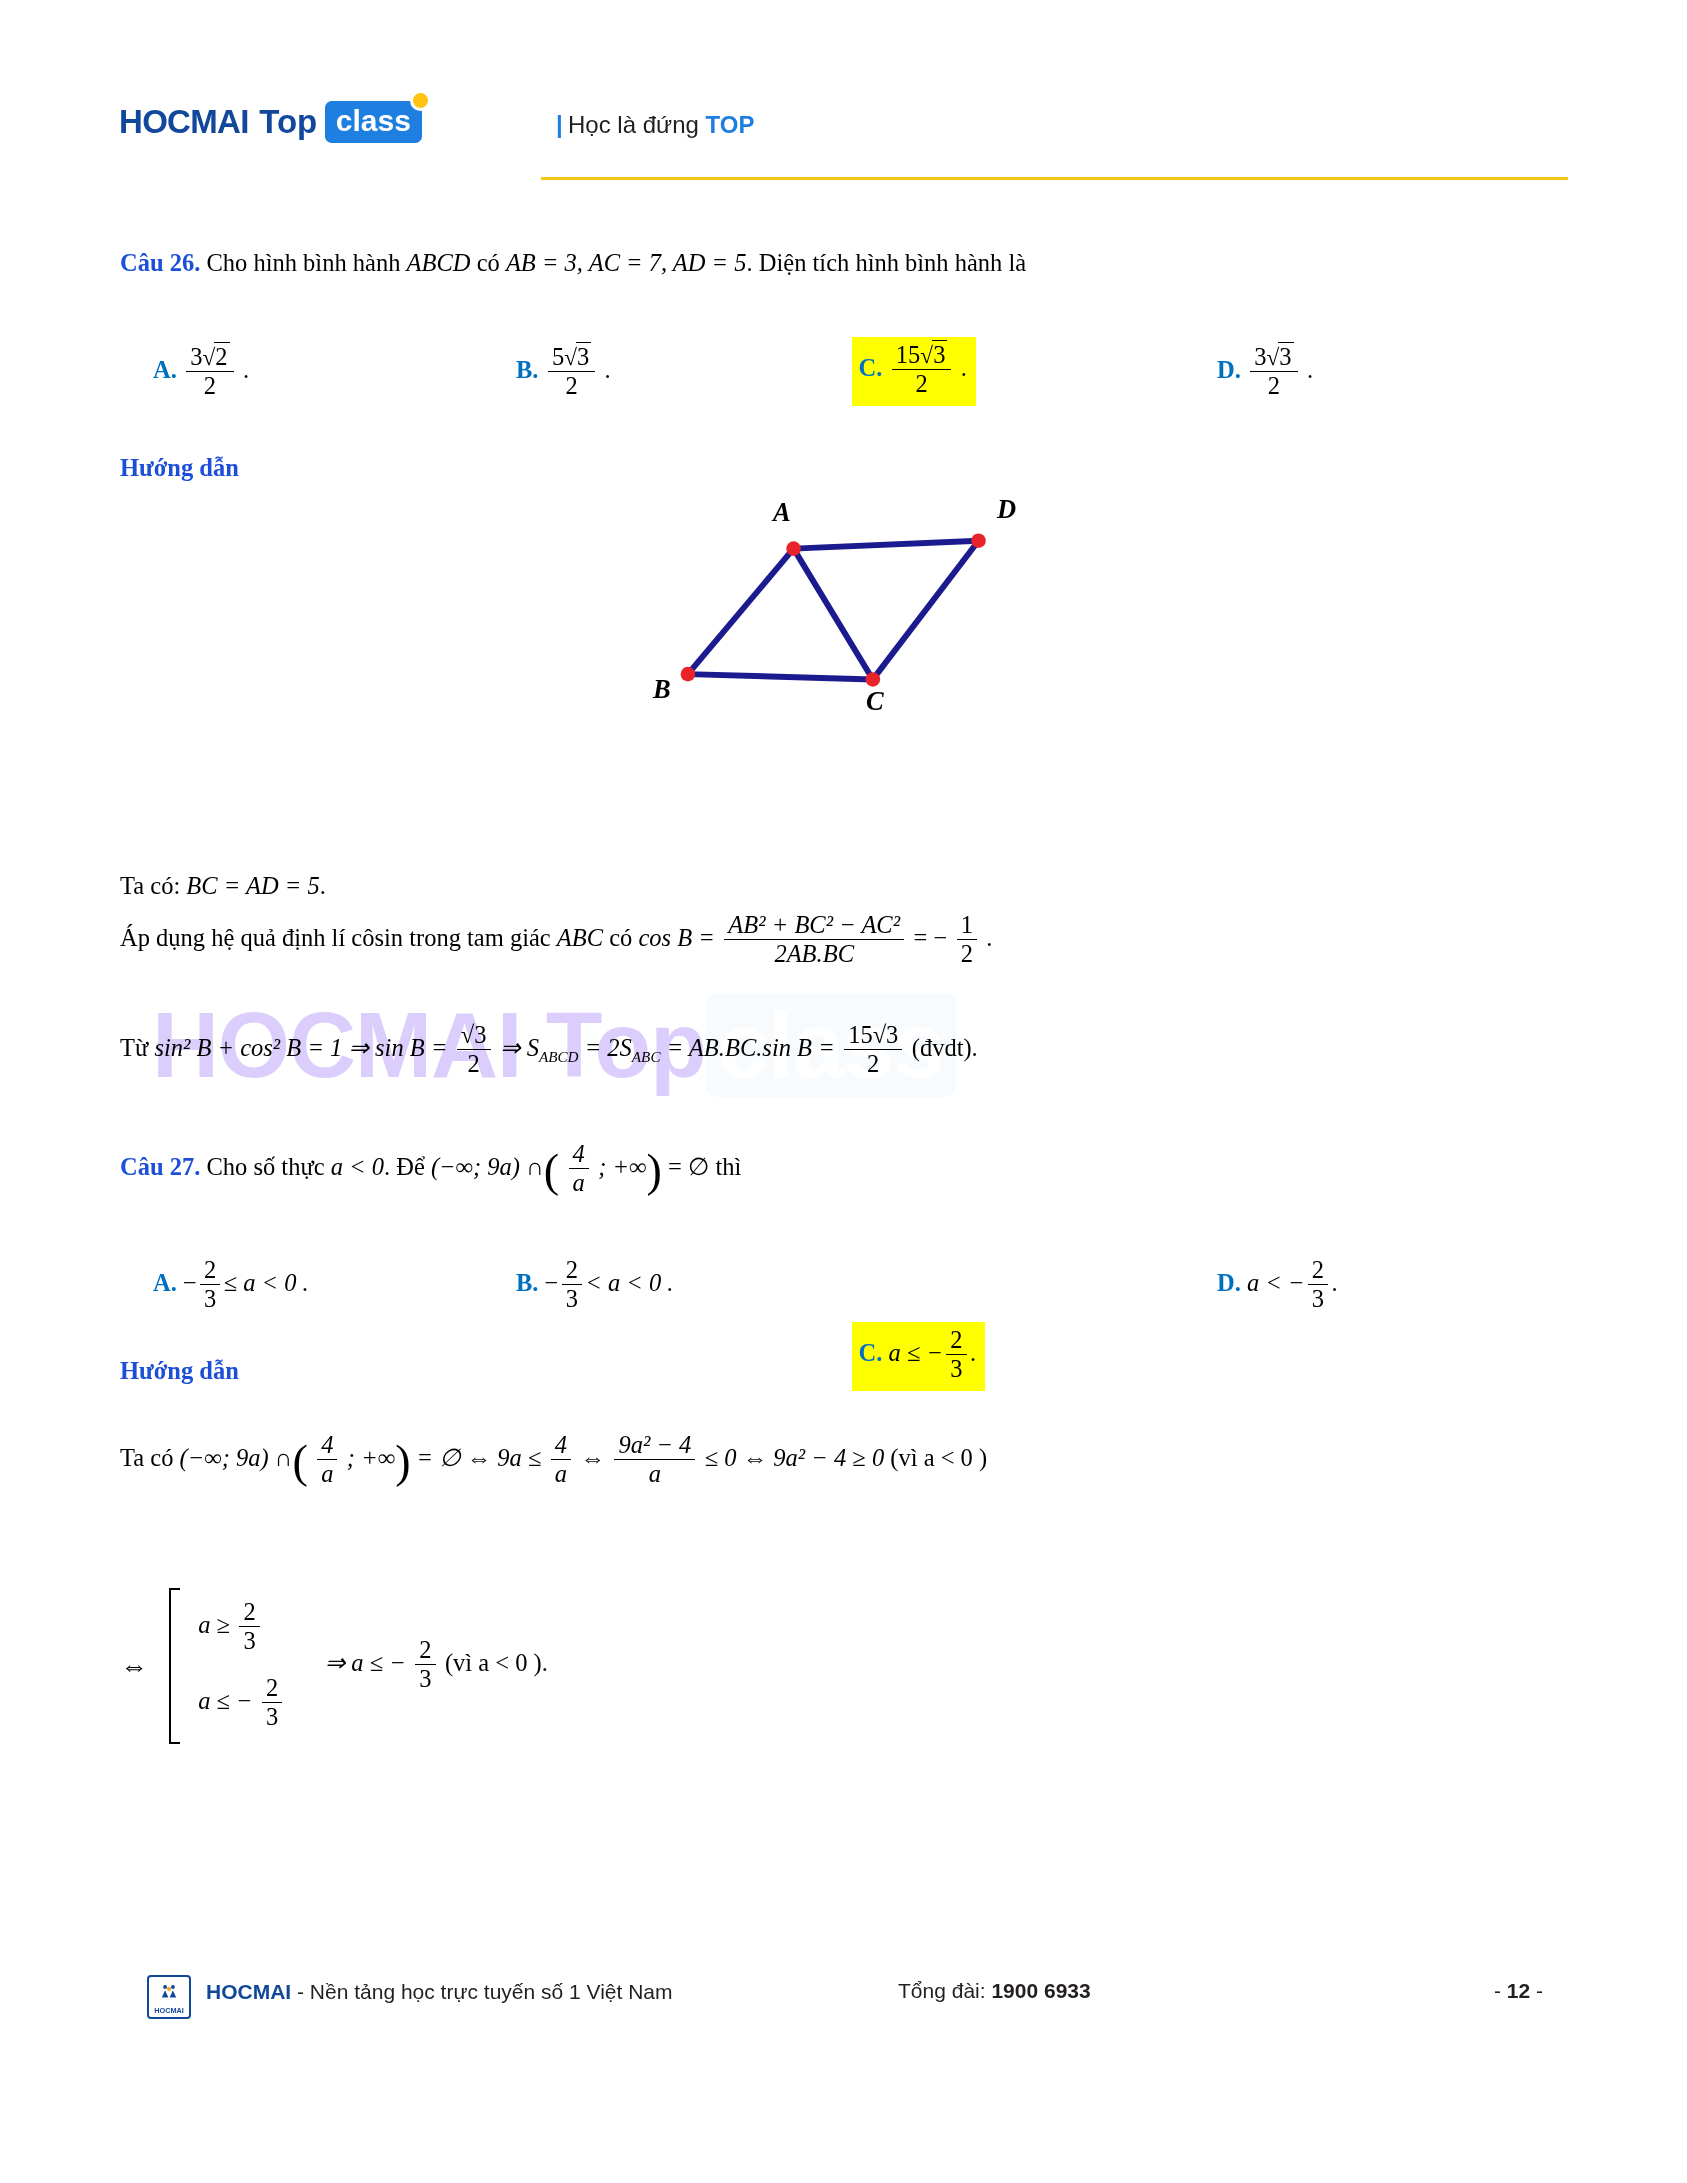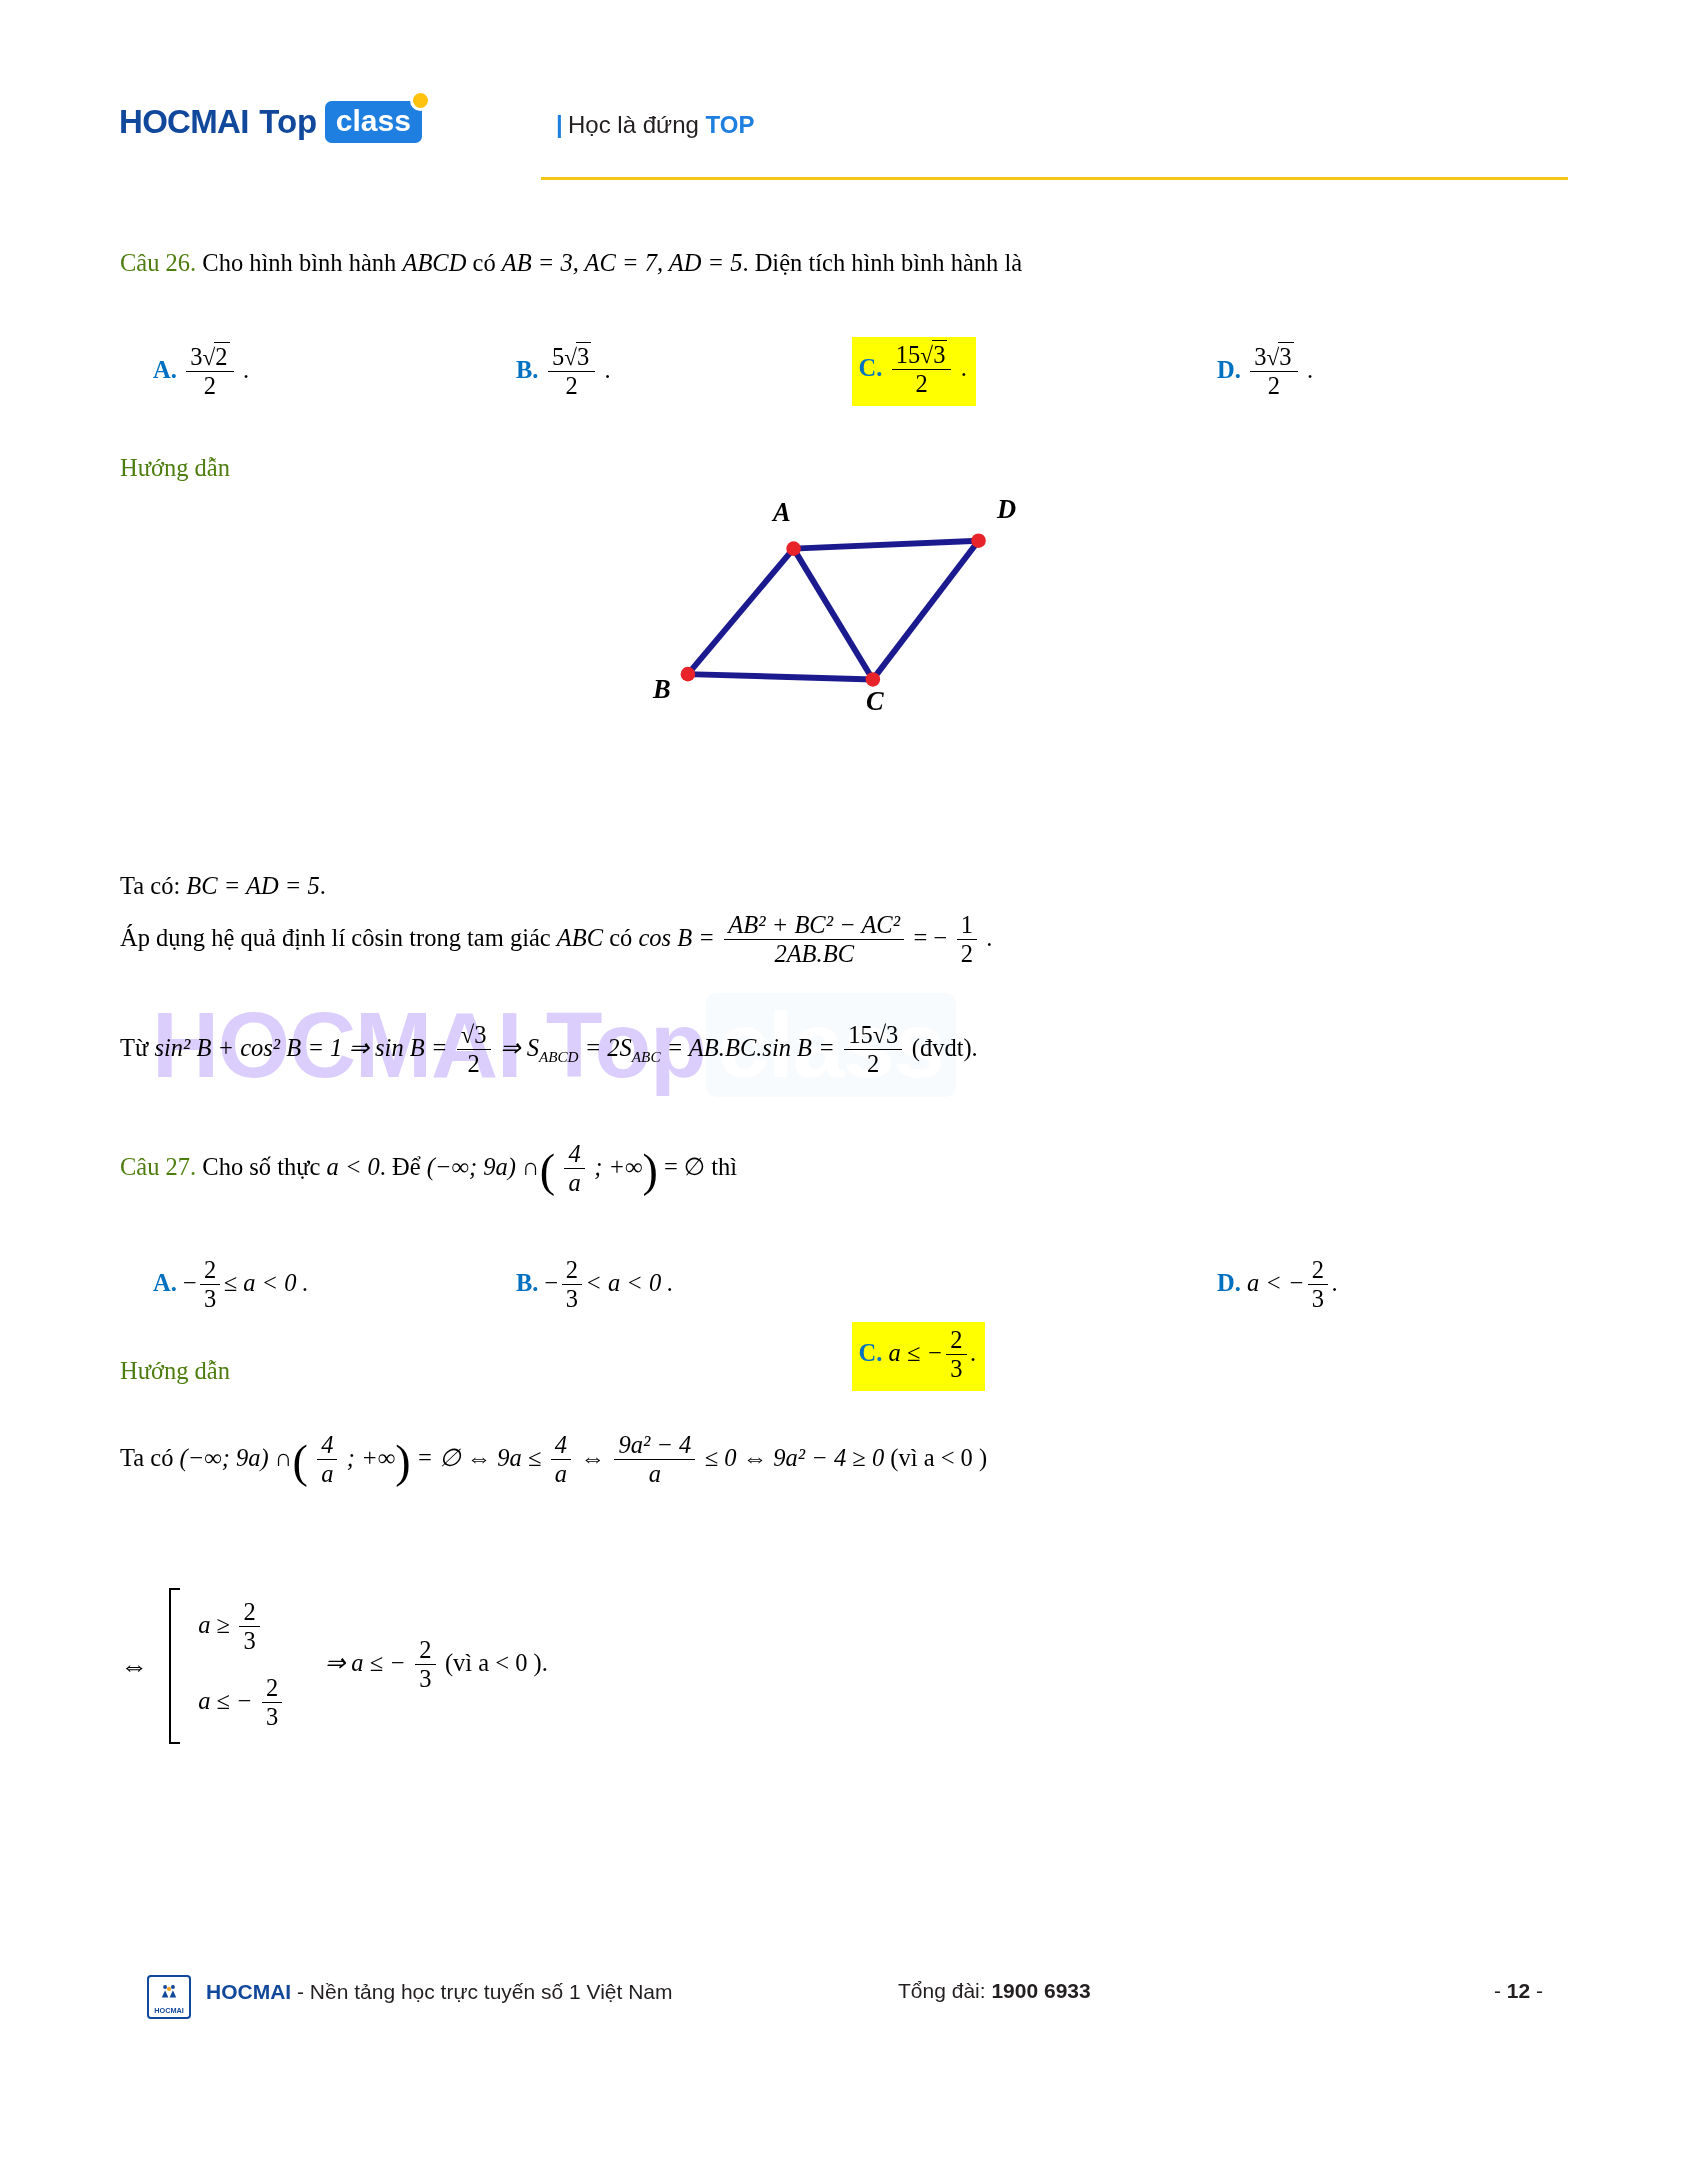--- a/index.html
+++ b/index.html
@@ -114,21 +114,21 @@
   .wm-class {
     background: #e6f2fd;
     color: #ffffff;
     border-radius: 10.6px;
     padding: 0 12px;
   }
 
   
   .content { position: absolute; left: 0; top: 0; width: 1687px; }
   .blk { position: absolute; font-size: 24.5px; line-height: 1.45; }
-  .lbl-q { color: #4d7c0f; font-weight: normal; }
+  .lbl-q { color: #1d4ed8; font-weight: bold; }
   .lbl-opt { color: #0070c0; font-weight: bold; }
   .hl { background: #ffff00; padding: 1.3px 4px; }
   .it { font-style: italic; }
 
   
   .frac {
     display: inline-block;
     vertical-align: middle;
     text-align: center;
     line-height: 1.15;

